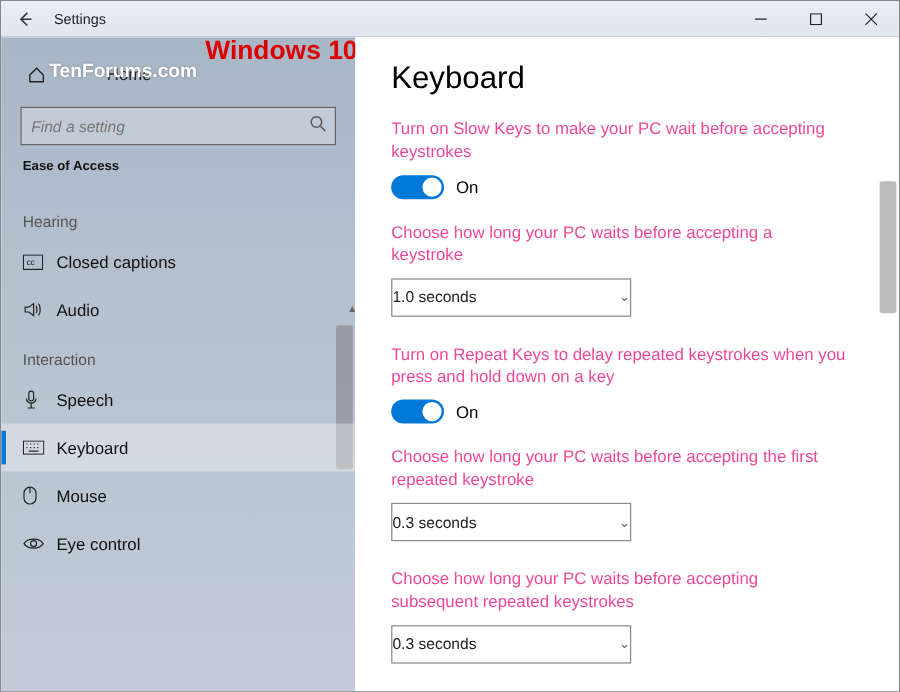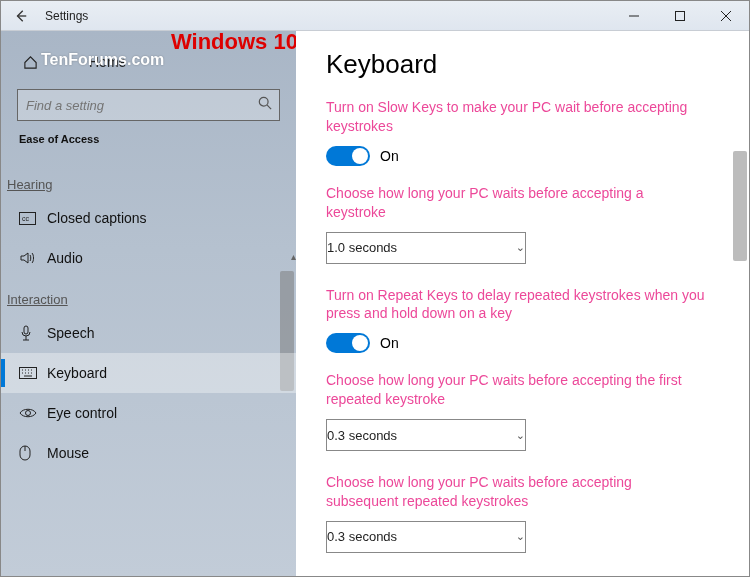--- a/index.html
+++ b/index.html
@@ -14,21 +14,21 @@
   .sidebar { width:295px; background: linear-gradient(#a9b6c6,#b5c1cf 40%,#c2ccd8); position:relative; display:flex; flex-direction:column; padding-top:10px; }
   .sidebar .overlay-text1 { position:absolute; top:-2px; left:170px; color:#d00; font-weight:700; font-size:22px; white-space:nowrap; pointer-events:none;}
   .sidebar .overlay-text2 { position:absolute; top:20px; left:40px; color:#fff; font-weight:600; font-size:16px; pointer-events:none; text-shadow:0 0 2px rgba(0,0,0,.3);}
   .home-row { display:flex; align-items:center; height:34px; padding:0 18px; color:#222; font-size:14px; margin-top:4px;gap:48px;}
   .home-row .icon { width:22px; display:flex; justify-content:center; font-size:14px;}
   .search-wrap { margin:10px 16px 12px 16px; position:relative; }
   .search-wrap input { width:100%; height:32px; border:1px solid #666; background:rgba(255,255,255,.25); padding:0 30px 0 8px; font-size:13px; font-style:italic; color:#555;}
   .search-wrap .sicon { position:absolute; right:8px; top:7px; font-size:14px; color:#555;}
   .cat-title { padding:0 18px; font-size:11px; font-weight:600; color:#111; margin-bottom:6px;}
   .nav-scroll { flex:1; overflow:hidden; position:relative; padding-top:12px;}
-  .group-label { padding:0 6px; font-size:13px; color:#555; margin:14px 0 6px 0;text-decoration:underline;}
+  .group-label { padding:0 18px; font-size:13px; color:#555; margin:14px 0 6px 0;}
   .nav-item { display:flex; align-items:center; height:40px; padding:0 18px; font-size:14px; color:#111; position:relative;}
   .nav-item .nicon { width:28px; display:flex; align-items:center; font-size:15px; color:#222;}
   .nav-item.selected { background:rgba(255,255,255,.35);}
   .nav-item.selected::before { content:""; position:absolute; left:0; top:6px; bottom:6px; width:4px; background:#0078d7;}
   .side-scroll { position:absolute; right:2px; top:120px; width:14px; height:120px; background:rgba(120,120,120,.5); border-radius:2px;}
   .side-scroll-top { position:absolute; right:0; top:100px; color:#666; font-size:10px; }
   .main { flex:1; background:#fff; position:relative; overflow:hidden; }
   .main-inner { padding:18px 30px 20px 30px; overflow-y:hidden; height:100%; }
   .page-title { font-size:26px; font-weight:400; margin-bottom:18px;}
   .setting-text { font-size:14px; color:#ec4899; line-height:1.35; margin-bottom:10px; max-width:380px;}
@@ -137,35 +137,35 @@
           <span class="nicon">
               <svg width="18" height="12" viewBox="0 0 18 12">
                 <rect x="0.5" y="0.5" width="17" height="11" stroke="#222" fill="none"></rect>
                 <path d="M3 3h1M6 3h1M9 3h1M12 3h1M15 3h0M3 6h1M6 6h1M9 6h1M12 6h1M5 9h8" stroke="#222"></path>
               </svg>
             </span>
           <span>Keyboard</span>
         </div>
         <div class="nav-item">
           <span class="nicon">
+              <svg width="12" height="16" viewBox="0 0 12 16">
+                <rect x="1" y="1" width="10" height="14" rx="5" stroke="#222" fill="none"></rect>
+                <path d="M6 1v5" stroke="#222"></path>
+              </svg>
+            </span>
+          <span>Mouse</span>
+        </div>
+        <div class="nav-item">
+          <span class="nicon">
               <svg width="18" height="12" viewBox="0 0 18 12">
                 <path d="M1 6c3-5 13-5 16 0-3 5-13 5-16 0z" stroke="#222" fill="none"></path>
                 <circle cx="9" cy="6" r="2.5" stroke="#222" fill="none"></circle>
               </svg>
             </span>
           <span>Eye control</span>
-        </div>
-        <div class="nav-item">
-          <span class="nicon">
-              <svg width="12" height="16" viewBox="0 0 12 16">
-                <rect x="1" y="1" width="10" height="14" rx="5" stroke="#222" fill="none"></rect>
-                <path d="M6 1v5" stroke="#222"></path>
-              </svg>
-            </span>
-          <span>Mouse</span>
         </div>
       </div>
     </div>
 
     <div class="main">
       <div class="main-scroll">
         <div class="main-thumb"></div>
       </div>
       <div class="main-inner">
         <div class="page-title">Keyboard</div>

